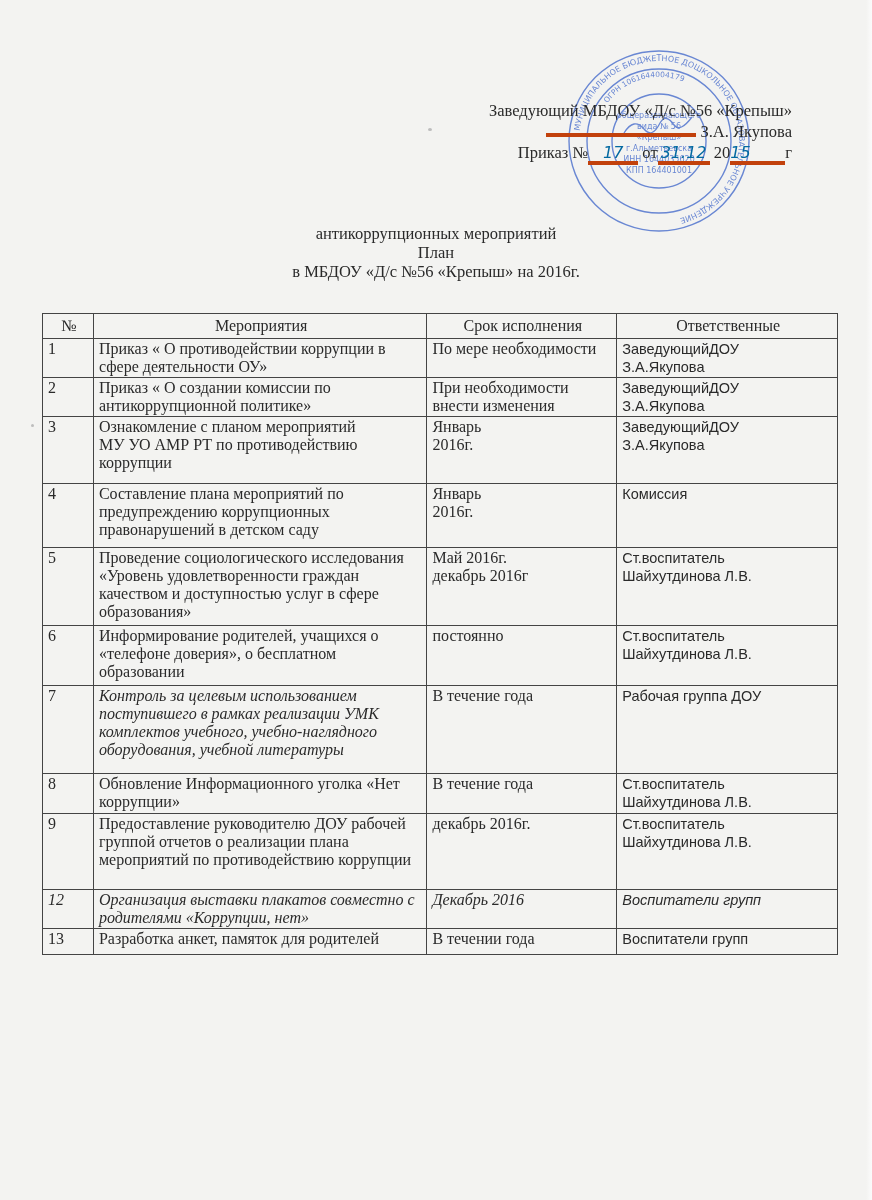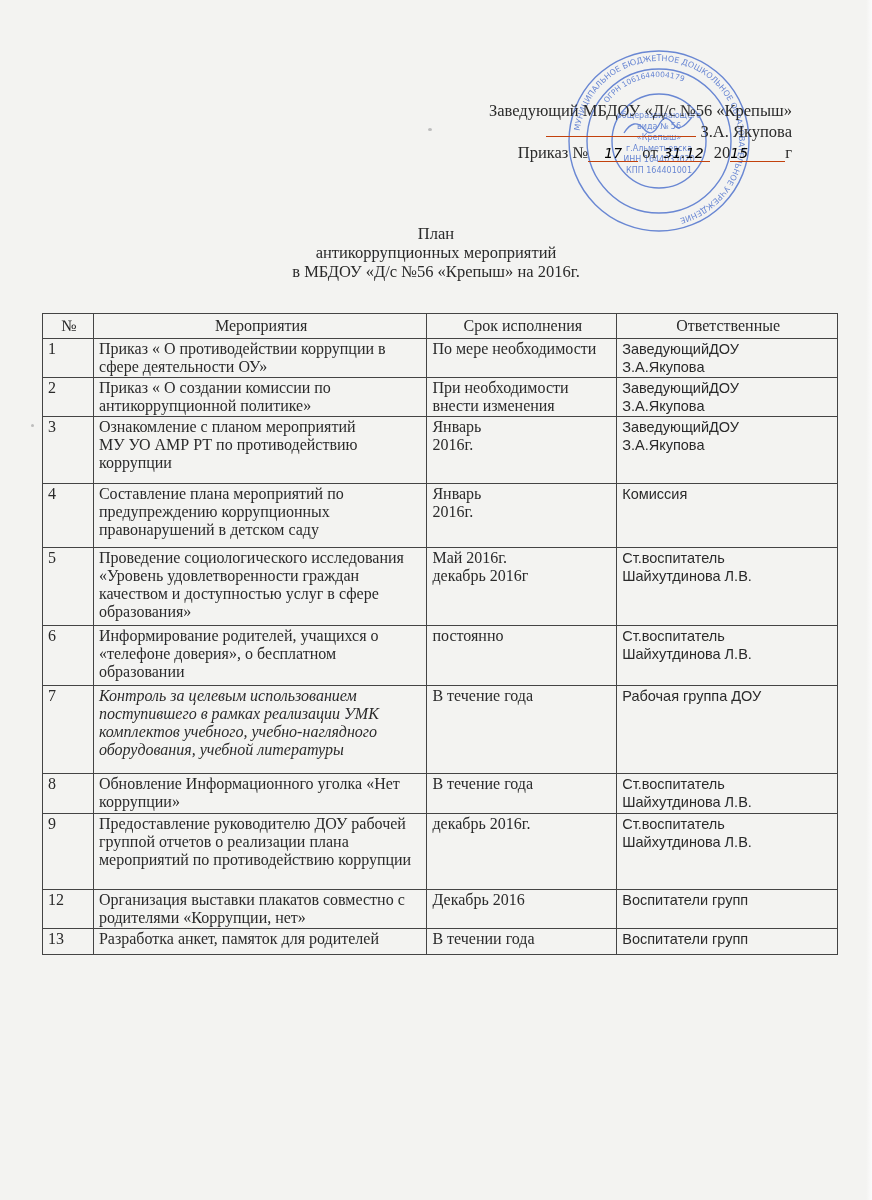--- a/index.html
+++ b/index.html
@@ -13,23 +13,23 @@
     .edge-right {
       position: absolute; right: 0; top: 0; width: 6px; height: 1200px;
       background: linear-gradient(to right, #f3f3f1, #fbfbfb);
     }
     .approval {
       position: absolute; right: 80px; top: 100px; text-align: right;
       font-size: 16.5px; line-height: 21px;
     }
     .approval .line { white-space: nowrap; }
     .blank {
-      display: inline-block; border-bottom: 1px solid #c2410c; text-align: center;
-      font-family: "DejaVu Sans", sans-serif; font-style: italic; color: #000000;
-      font-size: 14px; line-height: 16px;
+      display: inline-block; border-bottom: 4px solid #c2410c; text-align: center;
+      font-family: "DejaVu Sans", sans-serif; font-style: italic; color: #0369a1;
+      font-size: 16px; line-height: 16px;
     }
     .stamp {
       position: absolute; left: 566px; top: 48px; width: 186px; height: 186px;
       opacity: 0.75; pointer-events: none;
     }
     .title {
       position: absolute; left: 0; width: 872px; top: 224px; text-align: center;
       font-size: 16.5px; line-height: 19px;
     }
     table.plan {
@@ -83,22 +83,22 @@
     <span>З.А. Якупова</span>
   </div>
   <div class="line">
     <span>Приказ №</span><span class="blank" style="width:50px;">17</span>
     <span>от</span><span class="blank" style="width:52px;">31.12</span>
     <span>20</span><span class="blank" style="width:55px; text-align:left;">15</span><span>г</span>
   </div>
 </div>
 
 <div class="title">
+  <div>антикоррупционных мероприятий</div>
   <div>План</div>
-  <div>антикоррупционных мероприятий</div>
   <div>в МБДОУ  «Д/с №56 «Крепыш»  на 2016г.</div>
 </div>
 
 <table class="plan">
   <colgroup>
       <col class="c-num">
       <col class="c-act">
       <col class="c-term">
       <col class="c-resp">
     </colgroup>
@@ -169,21 +169,21 @@
         <td class="bold" style="white-space: pre-line;">Ст.воспитатель
 Шайхутдинова Л.В.</td>
       </tr>
       <tr style="height: 76px;">
         <td style="white-space: pre-line;">9</td>
         <td style="white-space: pre-line;">Предоставление руководителю ДОУ рабочей группой отчетов о реализации плана мероприятий по противодействию коррупции</td>
         <td style="white-space: pre-line; font-family: &quot;Liberation Serif&quot;, serif;">декабрь 2016г.</td>
         <td class="bold" style="white-space: pre-line;">Ст.воспитатель
 Шайхутдинова Л.В.</td>
       </tr>
-      <tr style="height: 37px;">
+      <tr style="height: 37px; font-style: italic;">
         <td style="white-space: pre-line;">12</td>
         <td style="white-space: pre-line;">Организация выставки плакатов совместно с родителями «Коррупции, нет»</td>
         <td style="white-space: pre-line; font-family: &quot;Liberation Serif&quot;, serif;">Декабрь 2016</td>
         <td class="bold" style="white-space: pre-line;">Воспитатели групп</td>
       </tr>
       <tr style="height: 26px; margin-top: 32px;">
         <td style="white-space: pre-line;">13</td>
         <td style="white-space: pre-line;">Разработка анкет, памяток  для родителей</td>
         <td style="white-space: pre-line; font-family: &quot;Liberation Serif&quot;, serif;">В течении года</td>
         <td class="bold" style="white-space: pre-line;">Воспитатели групп</td>

